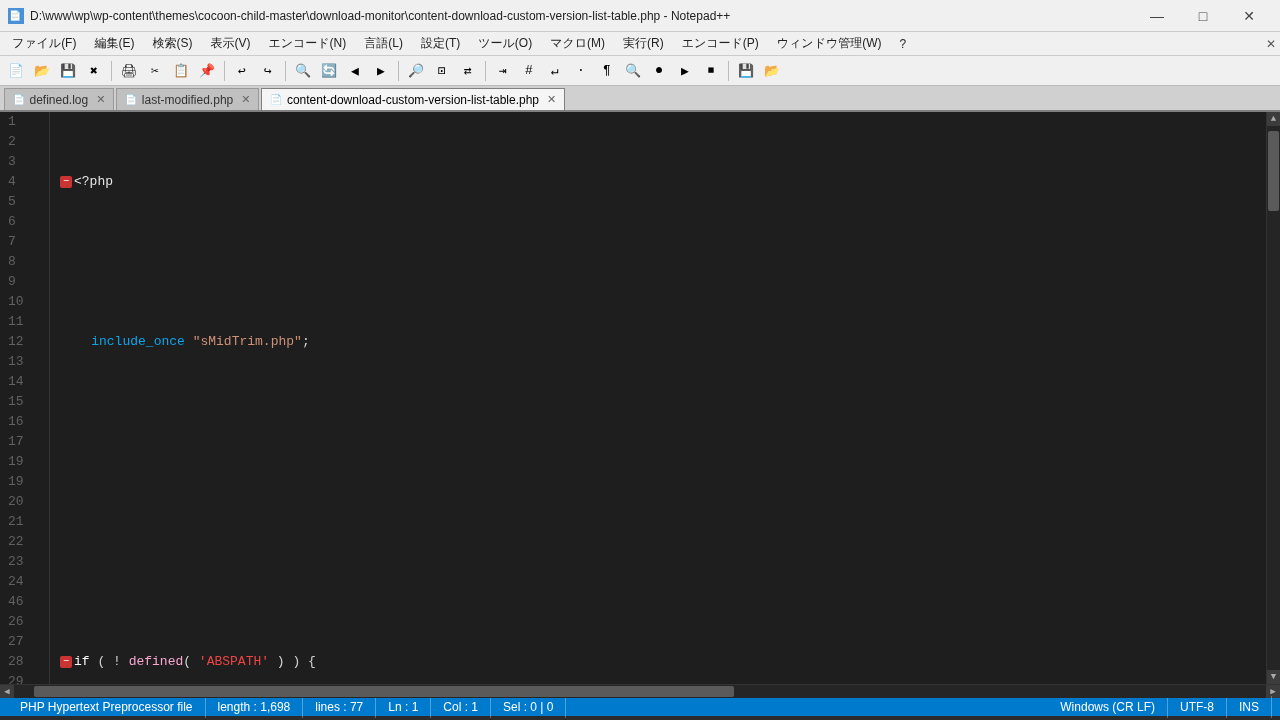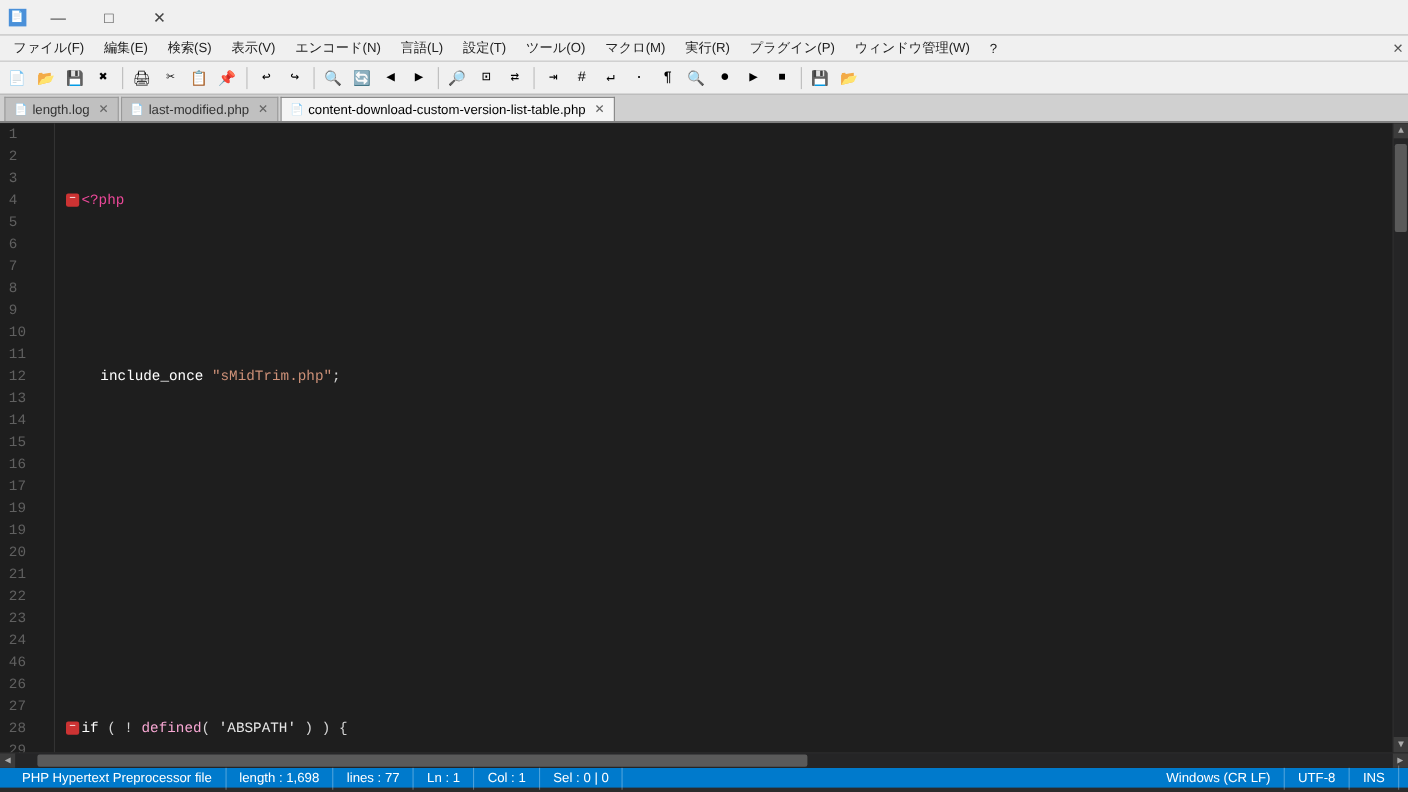--- a/index.html
+++ b/index.html
@@ -184,21 +184,21 @@
       white-space: pre;
     }
 
     .line {
       height: 20px;
       display: flex;
       align-items: center;
     }
 
     
-    .php-tag { color: #ec4899; }
+    .php-tag { color: #e5e5e5; }
 
     
     #scrollbar-v {
       width: 14px;
       background: #252526;
       border-left: 1px solid #333;
       display: flex;
       flex-direction: column;
     }
     .scrollbar-arrow {
@@ -293,37 +293,38 @@
       text-align: center;
       cursor: pointer;
       margin-right: 2px;
     }
   </style>
 </head>
 <body>
 
 <div id="title-bar">
   <span id="title-icon">📄</span>
+  <span id="title-text">D:\www\wp\wp-content\themes\cocoon-child-master\download-monitor\content-download-custom-version-list-table.php - Notepad++</span>
   <div class="title-btn">—</div>
   <div class="title-btn">□</div>
   <div class="title-btn close">✕</div>
 </div>
 
 <div id="menu-bar">
   <span class="menu-item">ファイル(F)</span>
   <span class="menu-item">編集(E)</span>
   <span class="menu-item">検索(S)</span>
   <span class="menu-item">表示(V)</span>
   <span class="menu-item">エンコード(N)</span>
   <span class="menu-item">言語(L)</span>
   <span class="menu-item">設定(T)</span>
   <span class="menu-item">ツール(O)</span>
   <span class="menu-item">マクロ(M)</span>
   <span class="menu-item">実行(R)</span>
-  <span class="menu-item">プラグイン(P)</span>
+  <span class="menu-item">エンコード(P)</span>
   <span class="menu-item">ウィンドウ管理(W)</span>
   <span class="menu-item">?</span>
   <span style="margin-left:auto;font-size:12px;color:#555;cursor:pointer;">✕</span>
 </div>
 
 <div id="toolbar">
 
   <div class="toolbar-btn" title="New">📄</div>
   <div class="toolbar-btn" title="Open">📂</div>
   <div class="toolbar-btn" title="Save">💾</div>
@@ -356,21 +357,21 @@
   <div class="toolbar-btn" title="Play Macro">▶</div>
   <div class="toolbar-btn" title="Stop Macro">⏹</div>
   <div class="toolbar-separator"></div>
   <div class="toolbar-btn" title="Save All">💾</div>
   <div class="toolbar-btn" title="Open All">📂</div>
 </div>
 
 <div id="tab-bar">
   <div class="tab">
     <span class="tab-icon">📄</span>
-    <span>length.log</span>
+    <span>defined.log</span>
     <span class="tab-close">✕</span>
   </div>
   <div class="tab">
     <span class="tab-icon">📄</span>
     <span>last-modified.php</span>
     <span class="tab-close">✕</span>
   </div>
   <div class="tab active">
     <span class="tab-icon">📄</span>
     <span>content-download-custom-version-list-table.php</span>
@@ -416,31 +417,31 @@
 
     <div id="code-area">
       
       <div class="line">
         <span class="red-minus">−</span><span class="php-tag">&lt;?php</span>
       </div>
       
       <div class="line">&nbsp;</div>
       
       <div class="line">
-        <span style="color:#d4d4d4">&nbsp;&nbsp;&nbsp;&nbsp;<span style="color:#ffffff">include_once</span> <span style="color:#ce9178">"sMidTrim.php"</span><span style="color:#d4d4d4">;</span></span>
+        <span style="color:#d4d4d4">&nbsp;&nbsp;&nbsp;&nbsp;<span style="color:#0ea5e9">include_once</span> <span style="color:#ce9178">"sMidTrim.php"</span><span style="color:#d4d4d4">;</span></span>
       </div>
       
       <div class="line">&nbsp;</div>
       
       <div class="line">&nbsp;</div>
       
       <div class="line">&nbsp;</div>
       
       <div class="line">
-        <span class="red-minus">−</span><span style="color:#ffffff">if</span><span style="color:#d4d4d4"> ( ! </span><span style="color:#f9a8d4">defined</span><span style="color:#d4d4d4">( </span><span style="color:#e5e5e5">'ABSPATH'</span><span style="color:#d4d4d4"> ) ) {</span>
+        <span class="red-minus">−</span><span style="color:#ffffff">if</span><span style="color:#d4d4d4"> ( ! </span><span style="color:#f9a8d4">defined</span><span style="color:#d4d4d4">( </span><span style="color:#ef4444">'ABSPATH'</span><span style="color:#d4d4d4"> ) ) {</span>
       </div>
       
       
       
       
       
       
       
       
       

